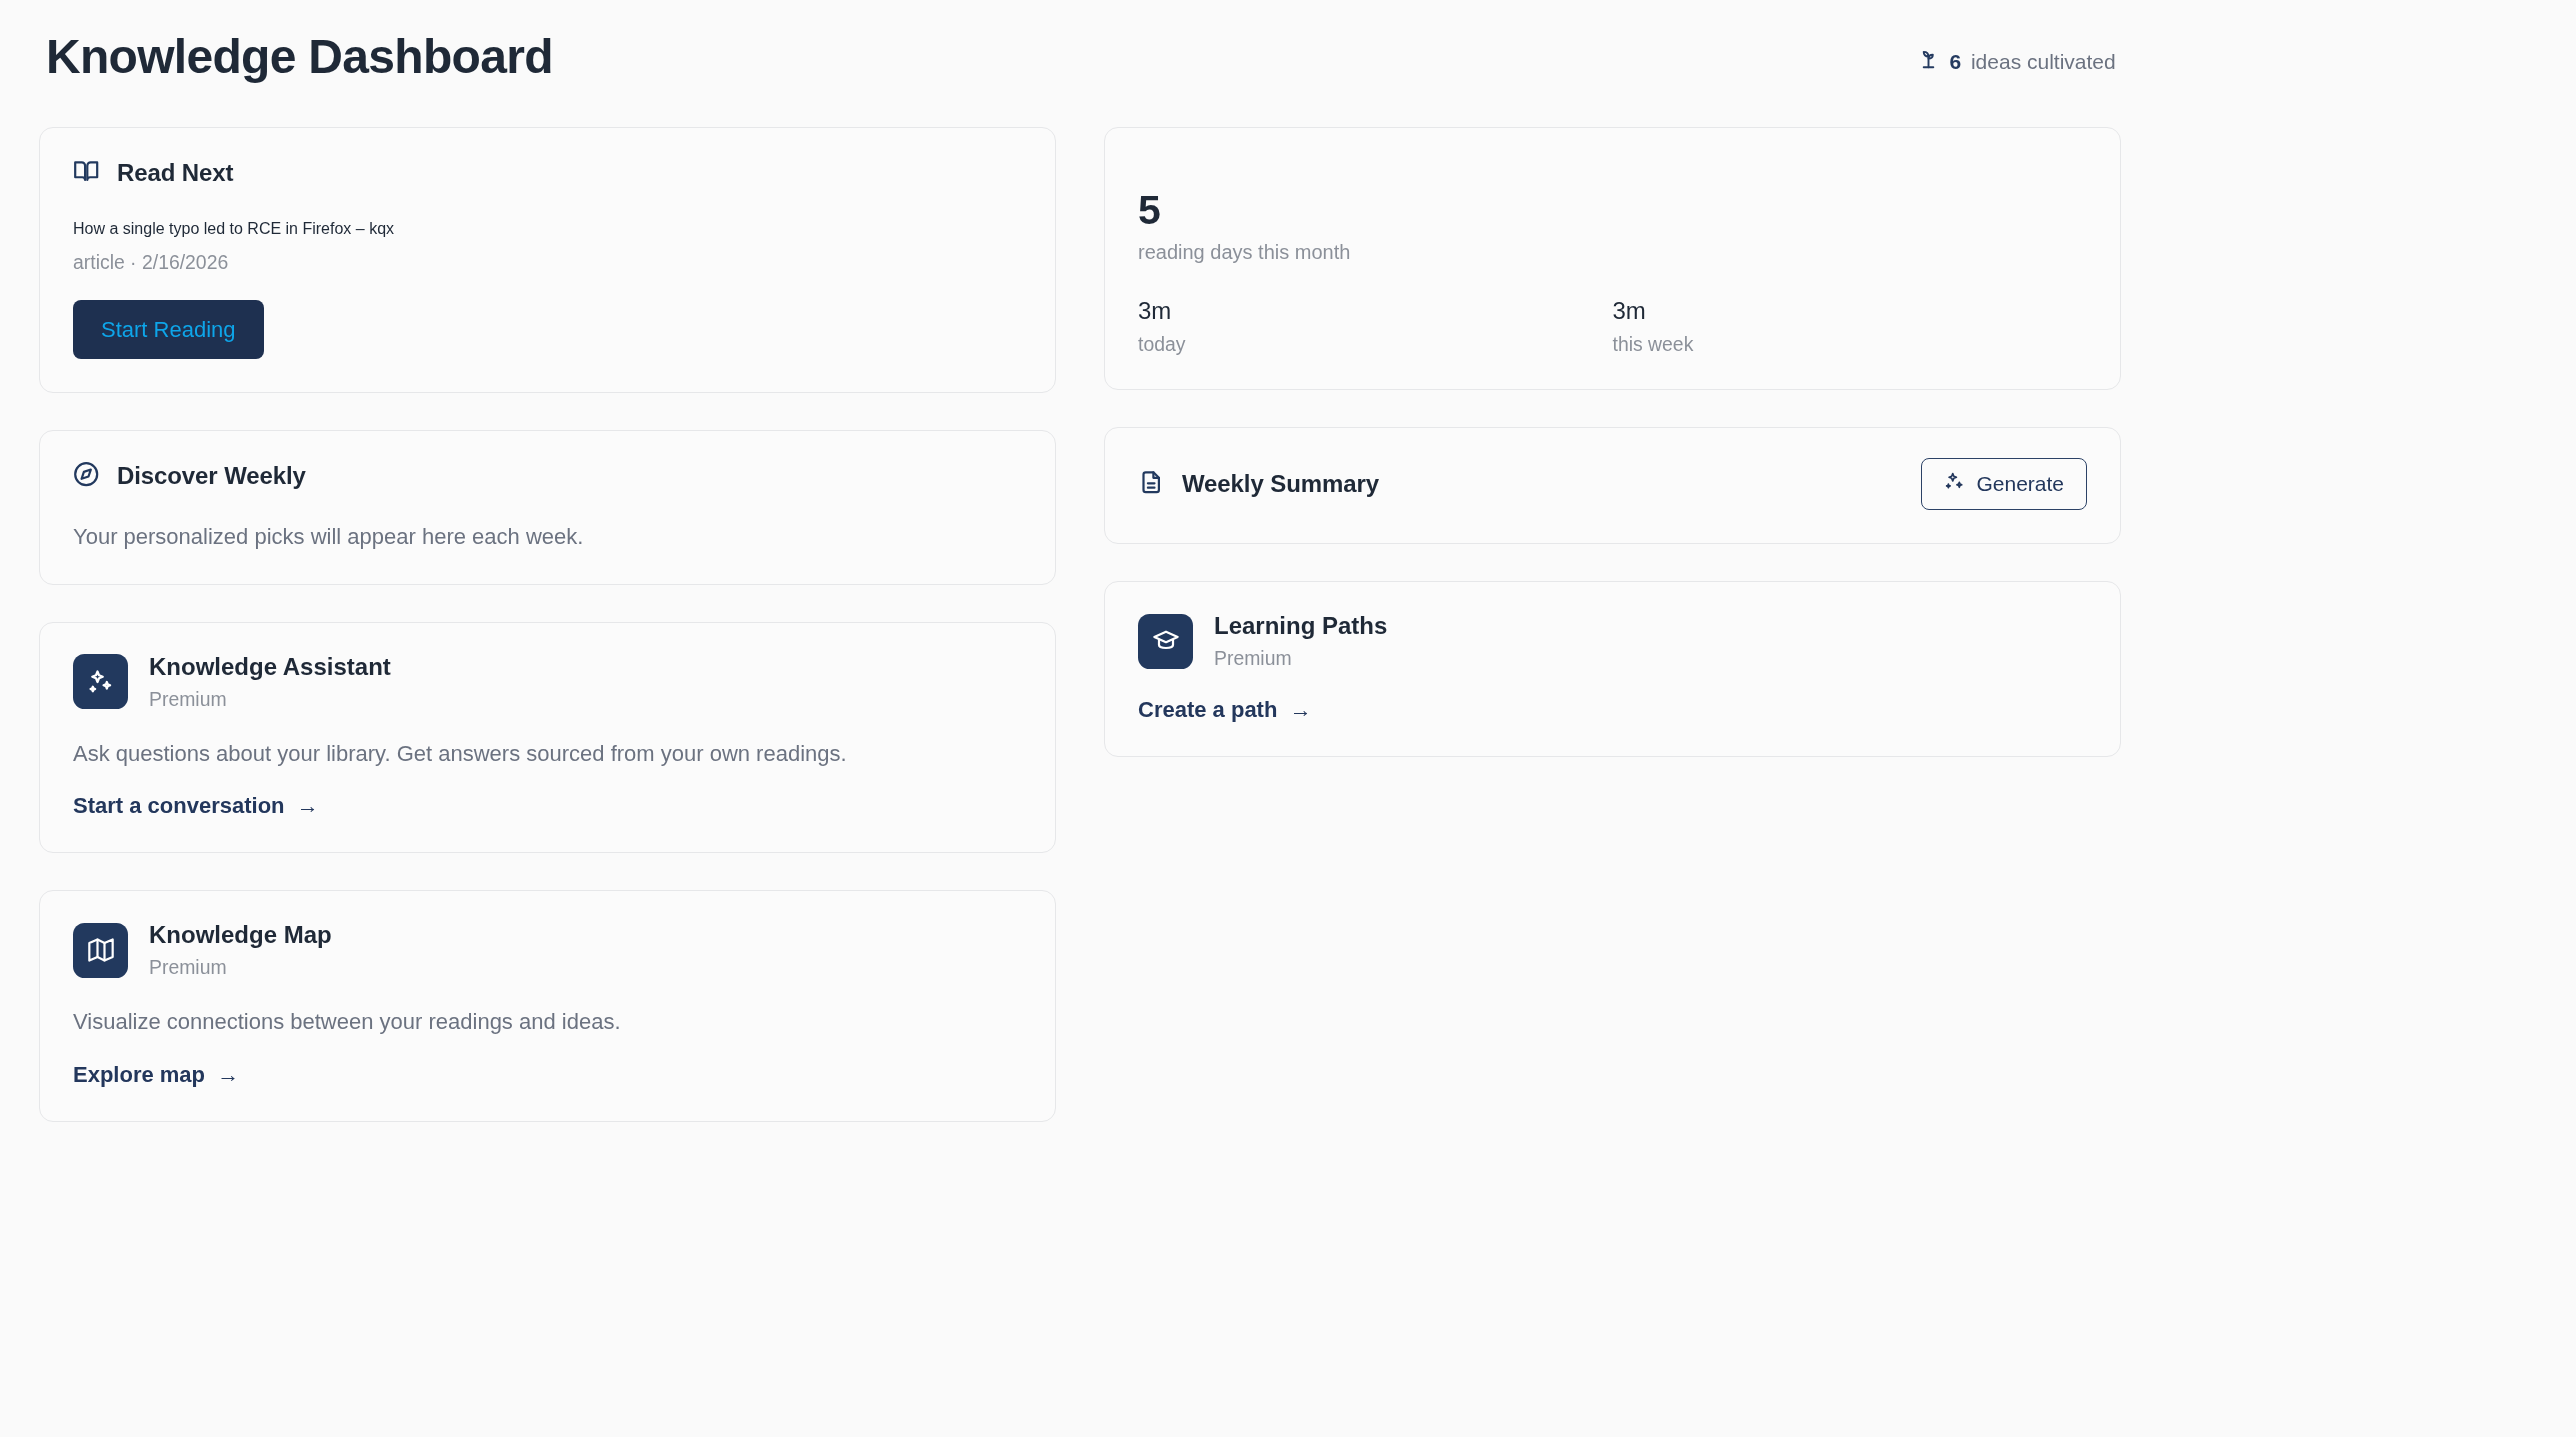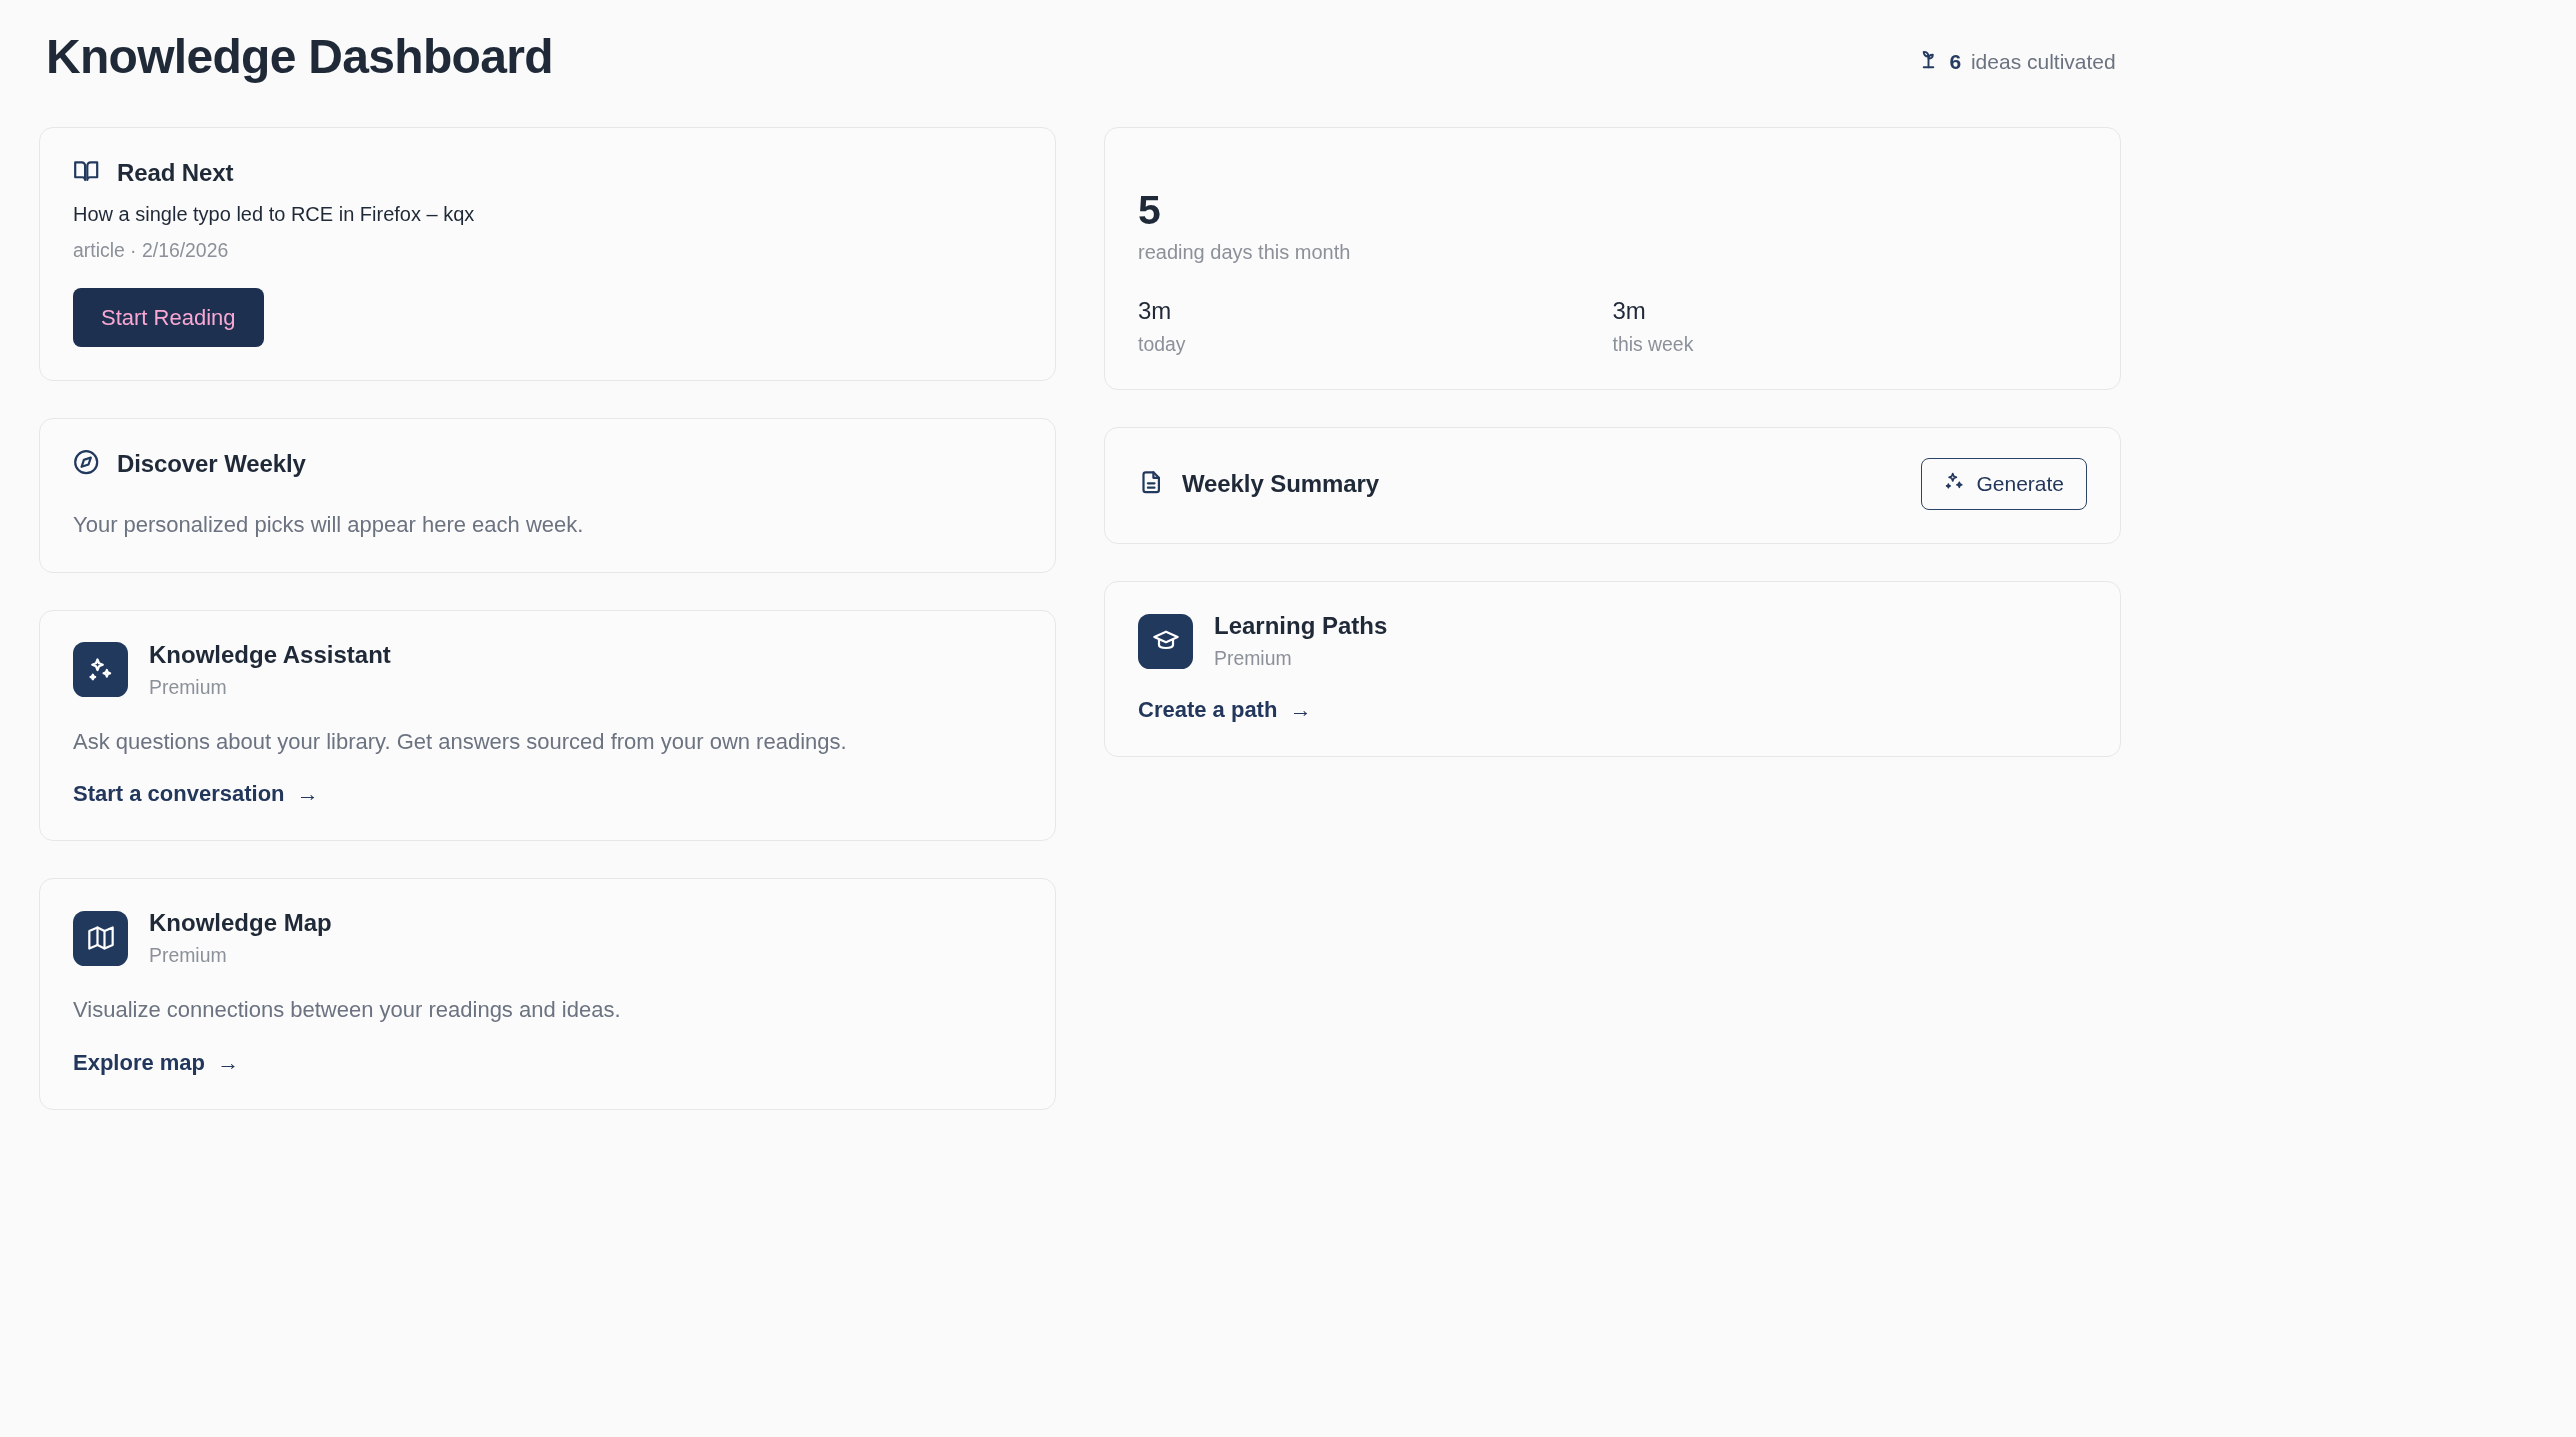--- a/index.html
+++ b/index.html
@@ -72,36 +72,36 @@
   }
   .card-title {
     font-size: 24px;
     font-weight: bold;
     color: #1f2937;
     letter-spacing: -0.1px;
   }
 
   
   .read-next-title {
-    margin-top: 16px;
-    font-size: 20px;
+    margin-top: 33px;
+    font-size: 16px;
     color: #1f2937;
   }
   .read-next-meta {
     margin-top: 12.3px;
     font-size: 19.4px;
     color: #8b9099;
   }
   .btn-primary {
     margin-top: 26.4px;
     display: inline-flex;
     align-items: center;
     justify-content: center;
     background: #1e3050;
-    color: #f9a8d4;
+    color: #0ea5e9;
     border: none;
     border-radius: 8px;
     font-size: 22px;
     font-family: "Liberation Sans", sans-serif;
     padding: 16.7px 28px;
     cursor: pointer;
   }
 
   
   .streak-number {

